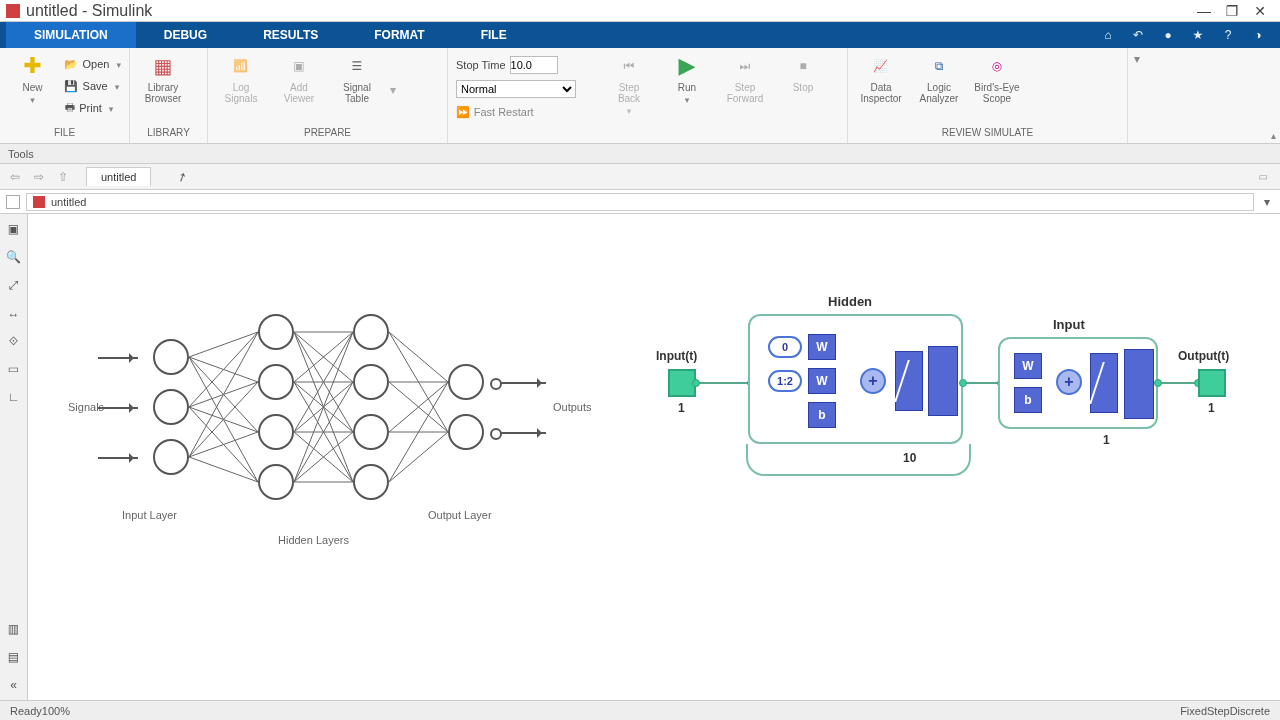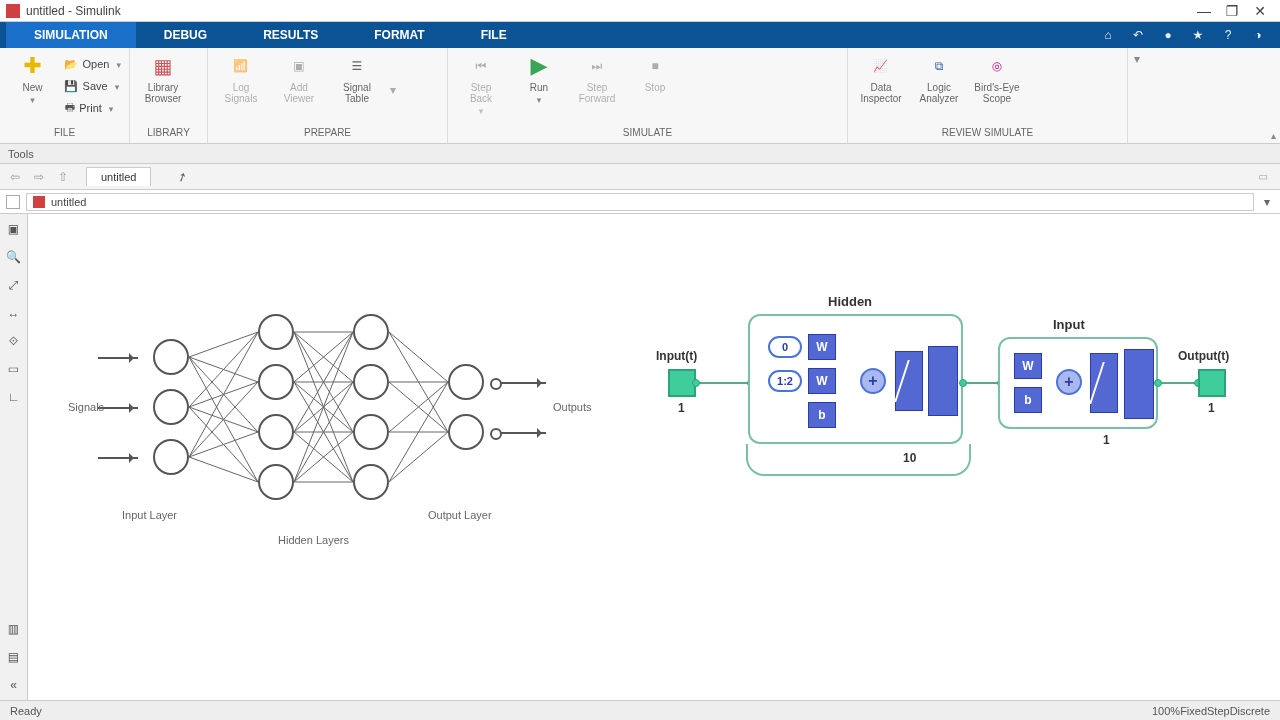--- a/index.html
+++ b/index.html
@@ -1,21 +1,21 @@
 <!DOCTYPE html>
 <html><head>
 <meta charset="utf-8">
 <style>
 * { margin: 0; padding: 0; box-sizing: border-box; font-family: "Segoe UI", Arial, sans-serif; }
 body { width: 1280px; height: 720px; background: #f0f0f0; overflow: hidden; font-size: 12px; color: #333; }
 
 
 .titlebar { height: 22px; background: #fff; display: flex; align-items: center; padding: 0 6px; border-bottom: 1px solid #ccc; }
 .titlebar .icon { width: 14px; height: 14px; background: #d04040; margin-right: 6px; }
-.titlebar .title { flex: 1; font-size: 12px; color: #444; }
+.titlebar .title { flex: 1; font-size: 16px; color: #444; }
 .titlebar .winbtn { width: 28px; text-align: center; font-size: 14px; color: #444; cursor: pointer; }
 
 
 .ribbon-tabs { height: 26px; background: #0b5394; display: flex; align-items: stretch; color: #fff; padding-left: 6px; }
 .ribbon-tab { padding: 0 28px; display: flex; align-items: center; font-size: 12px; font-weight: 600; cursor: pointer; }
 .ribbon-tab.active { background: #1a6fc8; }
 .ribbon-right { margin-left: auto; display: flex; align-items: center; gap: 10px; padding-right: 12px; }
 .ribbon-right .rbtn { width: 20px; height: 20px; display:flex; align-items:center; justify-content:center; opacity:.9; cursor:pointer; }
 
 
@@ -53,21 +53,21 @@
 
 
 .main { display:flex; height: calc(720px - 22px - 26px - 96px - 20px - 26px - 24px - 20px); background:#fff; }
 .sidetools { width:28px; background:#f1f1f1; border-right:1px solid #ccc; display:flex; flex-direction:column; align-items:center; padding:6px 0; gap:10px;}
 .sidetools .tool { width:18px; height:18px; color:#555; display:flex; align-items:center; justify-content:center; cursor:pointer;}
 .sidetools .spacer { flex:1; }
 .canvas { flex:1; position:relative; background:#fff; overflow:hidden;}
 
 
 .statusbar { height:20px; background:#eee; border-top:1px solid #ccc; display:flex; align-items:center; padding:0 10px; font-size:11px; color:#555;}
-.statusbar .mid { flex:1; text-align:right; }
+.statusbar .mid { flex:1; text-align:left; }
 .statusbar .right { }
 
 
 .nn-diagram { position:absolute; left:70px; top:95px; width:520px; height:260px; }
 .node { position:absolute; width:36px; height:36px; border:2px solid #555; border-radius:50%; background:#fff;}
 .lbl { position:absolute; font-size:11px; color:#666; }
 .inarrow { position:absolute; height:2px; background:#555; }
 .inarrow::after{ content:""; position:absolute; right:-1px; top:-4px; border:5px solid transparent; border-left-color:#555;}
 .outline { position:absolute; height:2px; background:#555; }
 .outline::before{ content:""; position:absolute; left:-6px; top:-4px; width:8px; height:8px; border:2px solid #555; border-radius:50%; background:#fff;}
@@ -178,20 +178,33 @@
           <div class="cap" style="white-space:pre-line">Signal
 Table</div>
         </div>
       <div style="width:14px;color:#aaa;align-self:center">▾</div>
     </div>
     <div class="label">PREPARE</div>
   </div>
 
   <div class="ribbon-group" style="width:400px">
     <div class="content">
+      <div style="display:flex;flex-direction:column;gap:2px;width:140px;padding-top:2px">
+        <div class="fieldrow">
+          <span>Stop Time</span>
+          <input style="width: 48px;" value="10.0">
+        </div>
+        <div class="fieldrow">
+          <select style="width:120px"><option>Normal</option></select>
+        </div>
+        <div class="smallrow" style="color:#888">
+            <span>⏩</span>
+            <span>Fast Restart</span>
+          </div>
+      </div>
       <div class="bigbtn disabled">
           <div class="ico">⏮</div>
           <div class="cap" style="white-space:pre-line">Step
 Back</div>
           <div style="font-size:9px;color:#888">▾</div>
         </div>
       <div class="bigbtn">
           <div class="ico" style="color:#3aa655;font-size:22px">▶</div>
           <div class="cap">Run</div>
           <div style="font-size:9px;color:#888">▾</div>
@@ -199,21 +212,20 @@
       <div class="bigbtn disabled">
           <div class="ico">⏭</div>
           <div class="cap" style="white-space:pre-line">Step
 Forward</div>
         </div>
       <div class="bigbtn disabled">
           <div class="ico">■</div>
           <div class="cap">Stop</div>
         </div>
     </div>
-    <div class="label">SIMULATE</div>
   </div>
 
   <div class="ribbon-group" style="width:280px">
     <div class="content">
       <div class="bigbtn">
           <div class="ico" style="color:#d55">📈</div>
           <div class="cap" style="white-space:pre-line">Data
 Inspector</div>
         </div>
       <div class="bigbtn">

